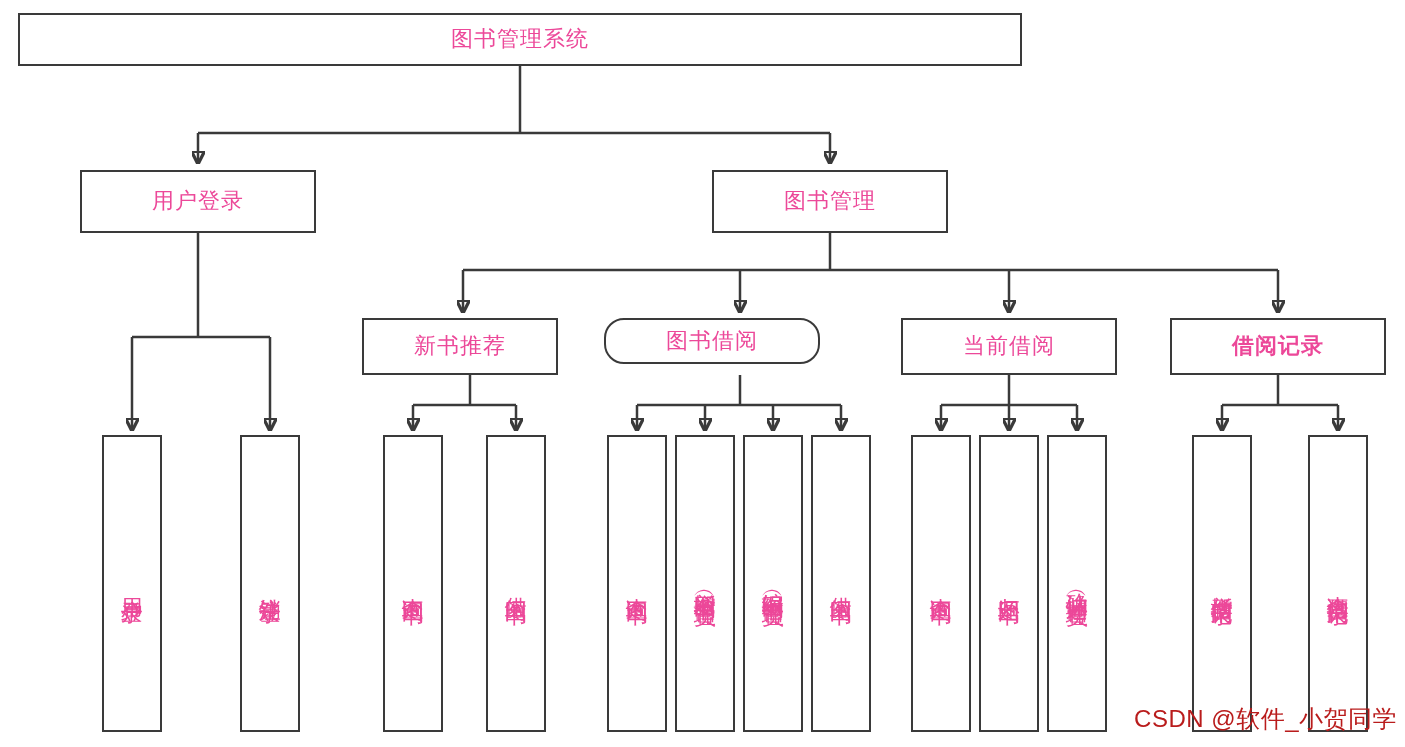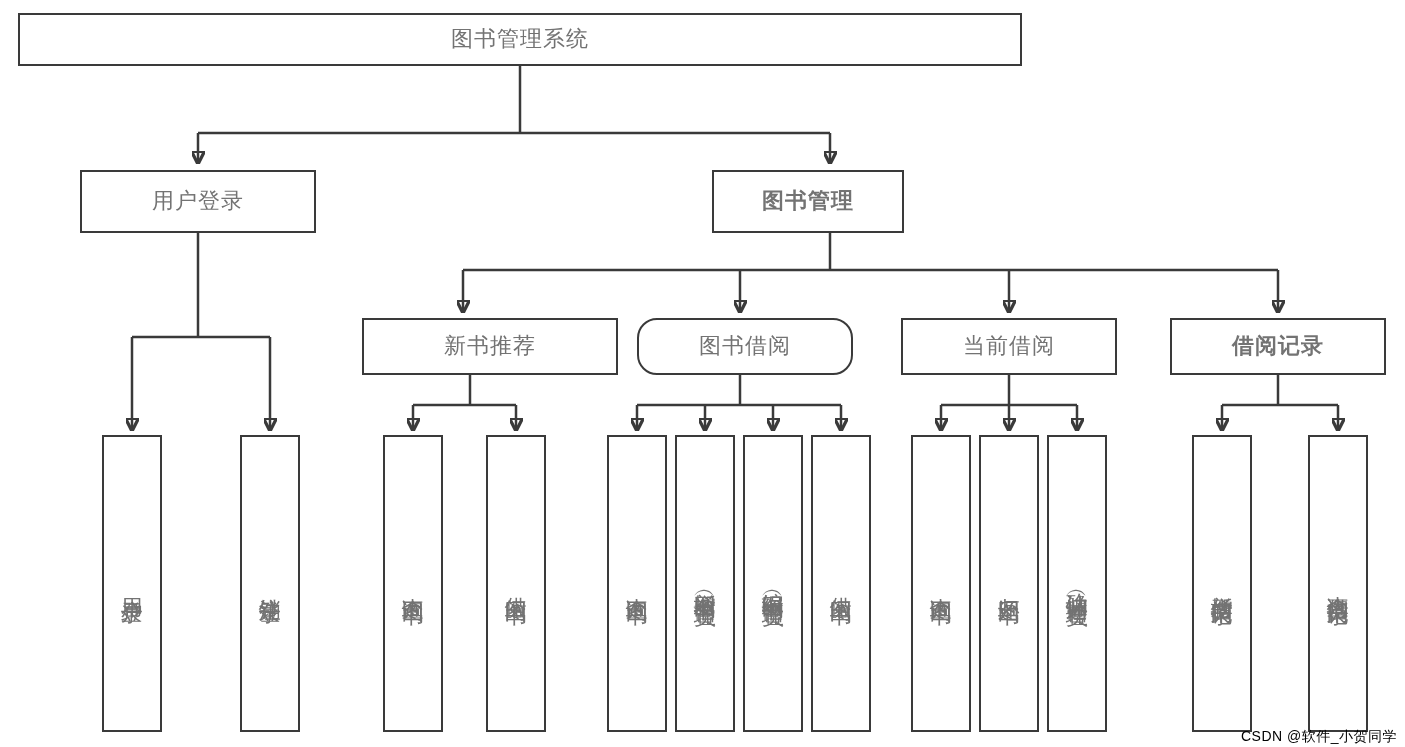--- a/index.html
+++ b/index.html
@@ -27,21 +27,21 @@
     display: flex;
     align-items: center;
     justify-content: center;
     color: #262626;
   }
   .node .label {
     font-size: 22px;
     line-height: 1.12;
     letter-spacing: 1px;
     white-space: nowrap;
-    color: #737373;
+    color: #ec4899;
   }
   
   .node.horiz .label {
     writing-mode: horizontal-tb;
   }
   
   .node.vert {
     align-items: center;
     justify-content: center;
     padding: 6px 0;
@@ -66,23 +66,23 @@
   }
   #wires path, #wires line {
     stroke: #3a3a3a;
     stroke-width: 2.5;
     fill: none;
   }
   
   #watermark {
     position: absolute;
     right: 8px;
-    bottom: 1px;
-    font-size: 14px;
-    color: #000000;
+    bottom: 12px;
+    font-size: 24px;
+    color: #b91c1c;
     white-space: nowrap;
     letter-spacing: 0.5px;
   }
 </style>
 </head>
 <body>
 
 <div id="canvas">
 
   <svg id="wires" viewBox="0 0 1405 747" xmlns="http://www.w3.org/2000/svg">
@@ -134,29 +134,29 @@
   </svg>
 
   <div class="node horiz" style="left:18px; top:13px; width:1004px; height:53px;">
     <span class="label">图书管理系统</span>
   </div>
 
   <div class="node horiz" style="left:80px; top:170px; width:236px; height:63px;">
     <span class="label">用户登录</span>
   </div>
 
-  <div class="node horiz" style="left:712px; top:170px; width:192px; height:63px;font-weight:bold;">
+  <div class="node horiz" style="left:712px; top:170px; width:236px; height:63px;">
     <span class="label">图书管理</span>
   </div>
 
-  <div class="node horiz" style="left:362px; top:318px; width:256px; height:57px;">
+  <div class="node horiz" style="left:362px; top:318px; width:196px; height:57px;">
     <span class="label">新书推荐</span>
   </div>
 
-  <div class="node horiz" style="left:637px; top:318px; width:216px; height:57px;border-radius:20px;">
+  <div class="node horiz" style="left:604px; top:318px; width:216px; height:46px;border-radius:20px;">
     <span class="label">图书借阅</span>
   </div>
 
   <div class="node horiz" style="left:901px; top:318px; width:216px; height:57px;text-align:center;">
     <span class="label">当前借阅</span>
   </div>
 
   <div class="node horiz" style="left:1170px; top:318px; width:216px; height:57px;font-weight:bold;">
     <span class="label">借阅记录</span>
   </div>

